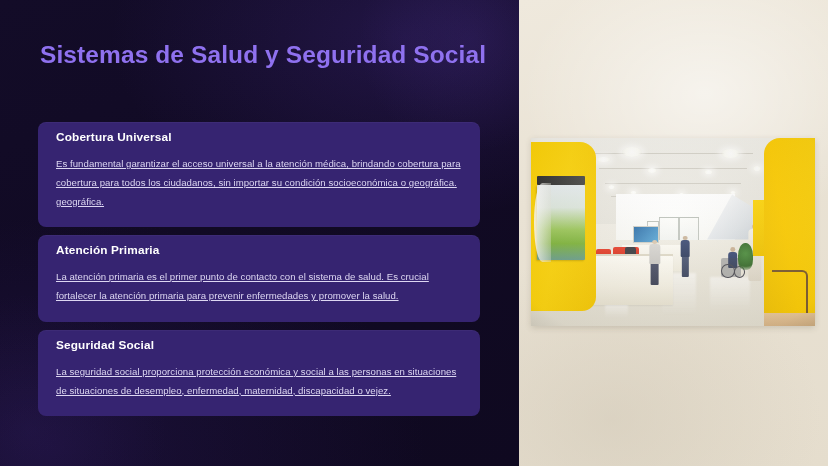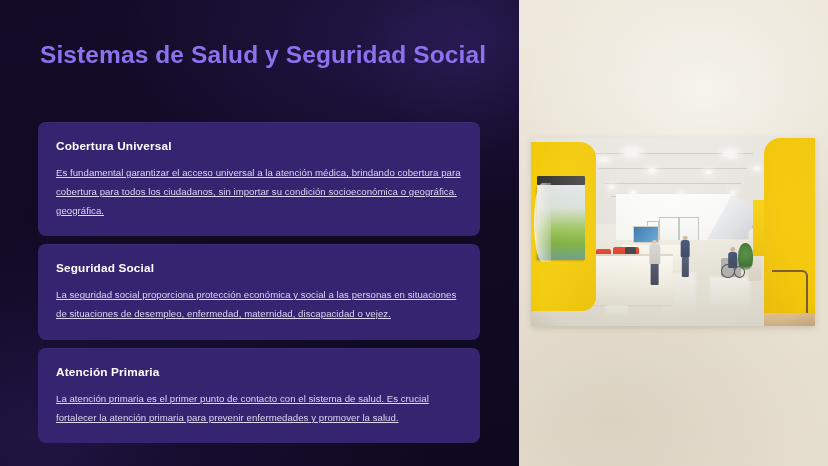--- a/index.html
+++ b/index.html
@@ -66,21 +66,21 @@
     top: 122px;
     width: 442px;
     z-index: 3;
     display: flex;
     flex-direction: column;
     gap: 8px;
   }
   .card {
     background: #362471;
     border-radius: 8px;
-    padding: 17px 18px 16px 18px;
+    padding: 8px 18px 16px 18px;
     box-sizing: border-box;
     box-shadow: 0 1px 0 rgba(255,255,255,0.035) inset;
   }
   .card-title {
     font-size: 11.8px;
     font-weight: bold;
     color: #ffffff;
     letter-spacing: 0.15px;
     margin-bottom: 11px;
     line-height: 1.2;
@@ -292,27 +292,27 @@
     <div class="slide-title">Sistemas de Salud y Seguridad Social</div>
 
     <div class="cards">
 
       <div class="card">
         <div class="card-title">Cobertura Universal</div>
         <div class="card-body">Es fundamental garantizar el acceso universal a la atención médica, brindando cobertura para cobertura para todos los ciudadanos, sin importar su condición socioeconómica o geográfica. geográfica.</div>
       </div>
 
       <div class="card">
+        <div class="card-title">Atención Primaria</div>
+        <div class="card-body">La atención primaria es el primer punto de contacto con el sistema de salud. Es crucial fortalecer la atención primaria para prevenir enfermedades y promover la salud.</div>
+      </div>
+
+      <div class="card">
         <div class="card-title">Seguridad Social</div>
         <div class="card-body">La seguridad social proporciona protección económica y social a las personas en situaciones de situaciones de desempleo, enfermedad, maternidad, discapacidad o vejez.</div>
-      </div>
-
-      <div class="card">
-        <div class="card-title">Atención Primaria</div>
-        <div class="card-body">La atención primaria es el primer punto de contacto con el sistema de salud. Es crucial fortalecer la atención primaria para prevenir enfermedades y promover la salud.</div>
       </div>
 
     </div>
   </div>
 
   <div class="right-panel">
     <div class="paper-grain"></div>
 
     <div class="photo-frame">
       <div class="photo">

